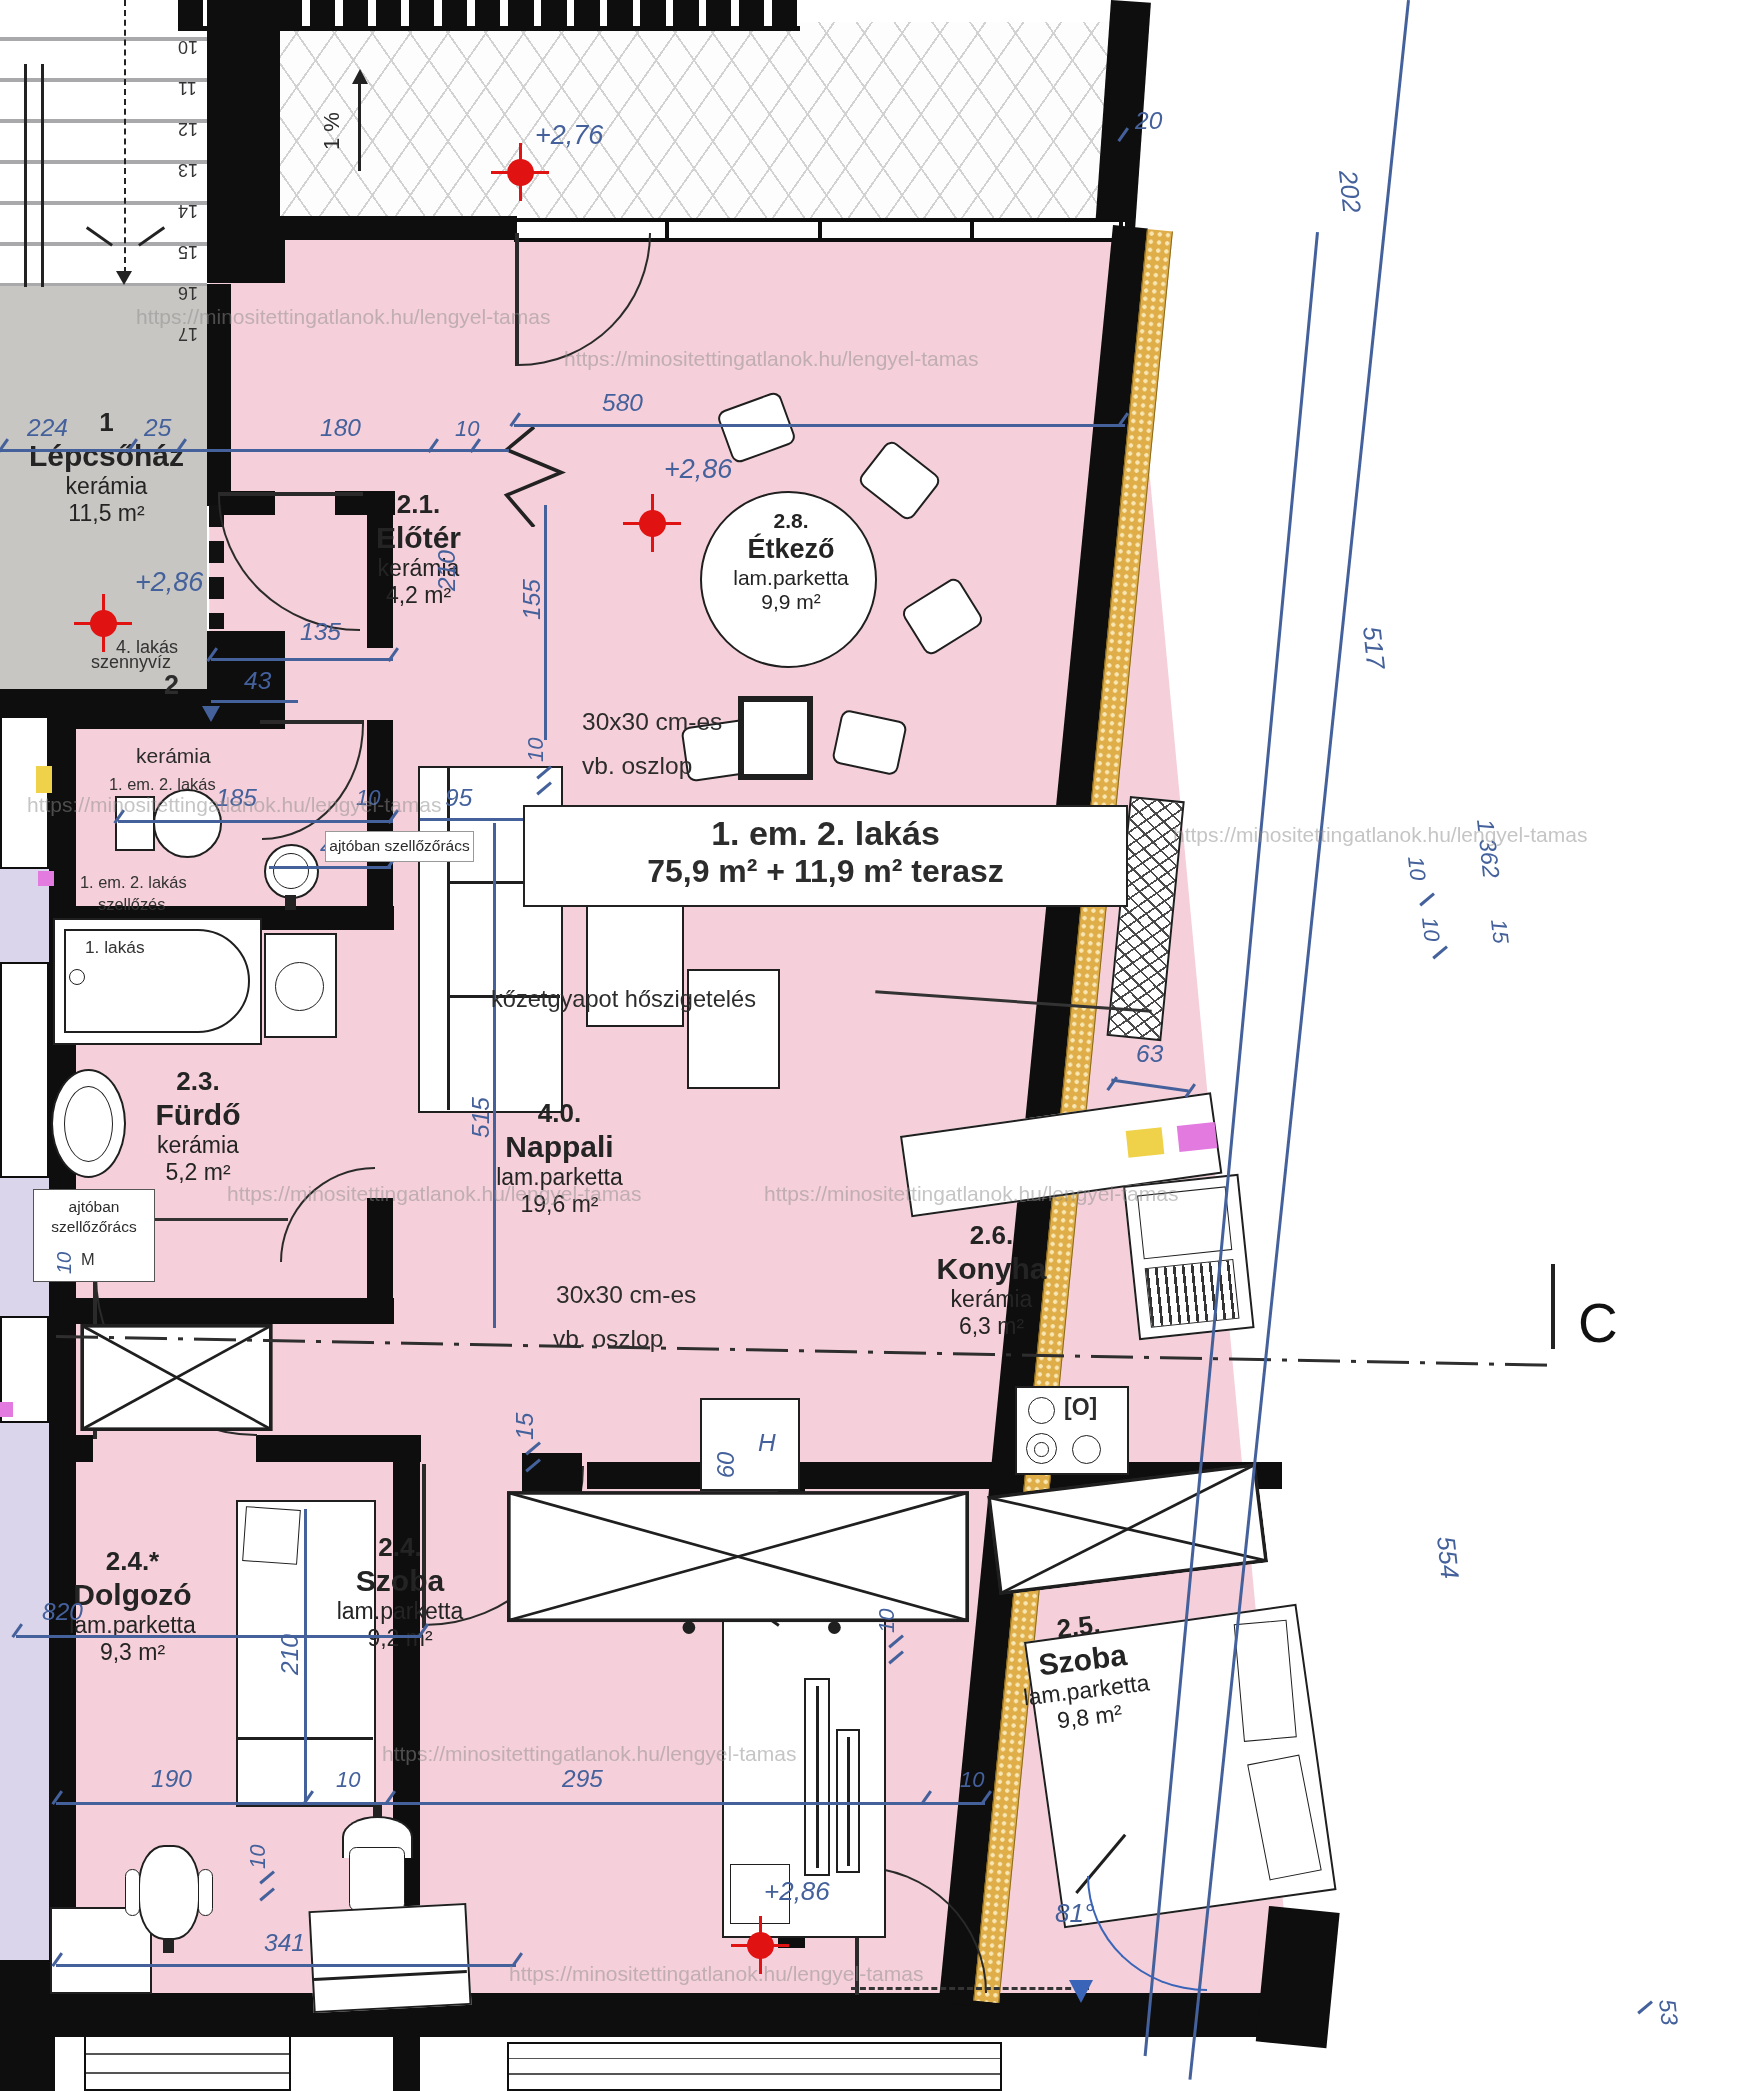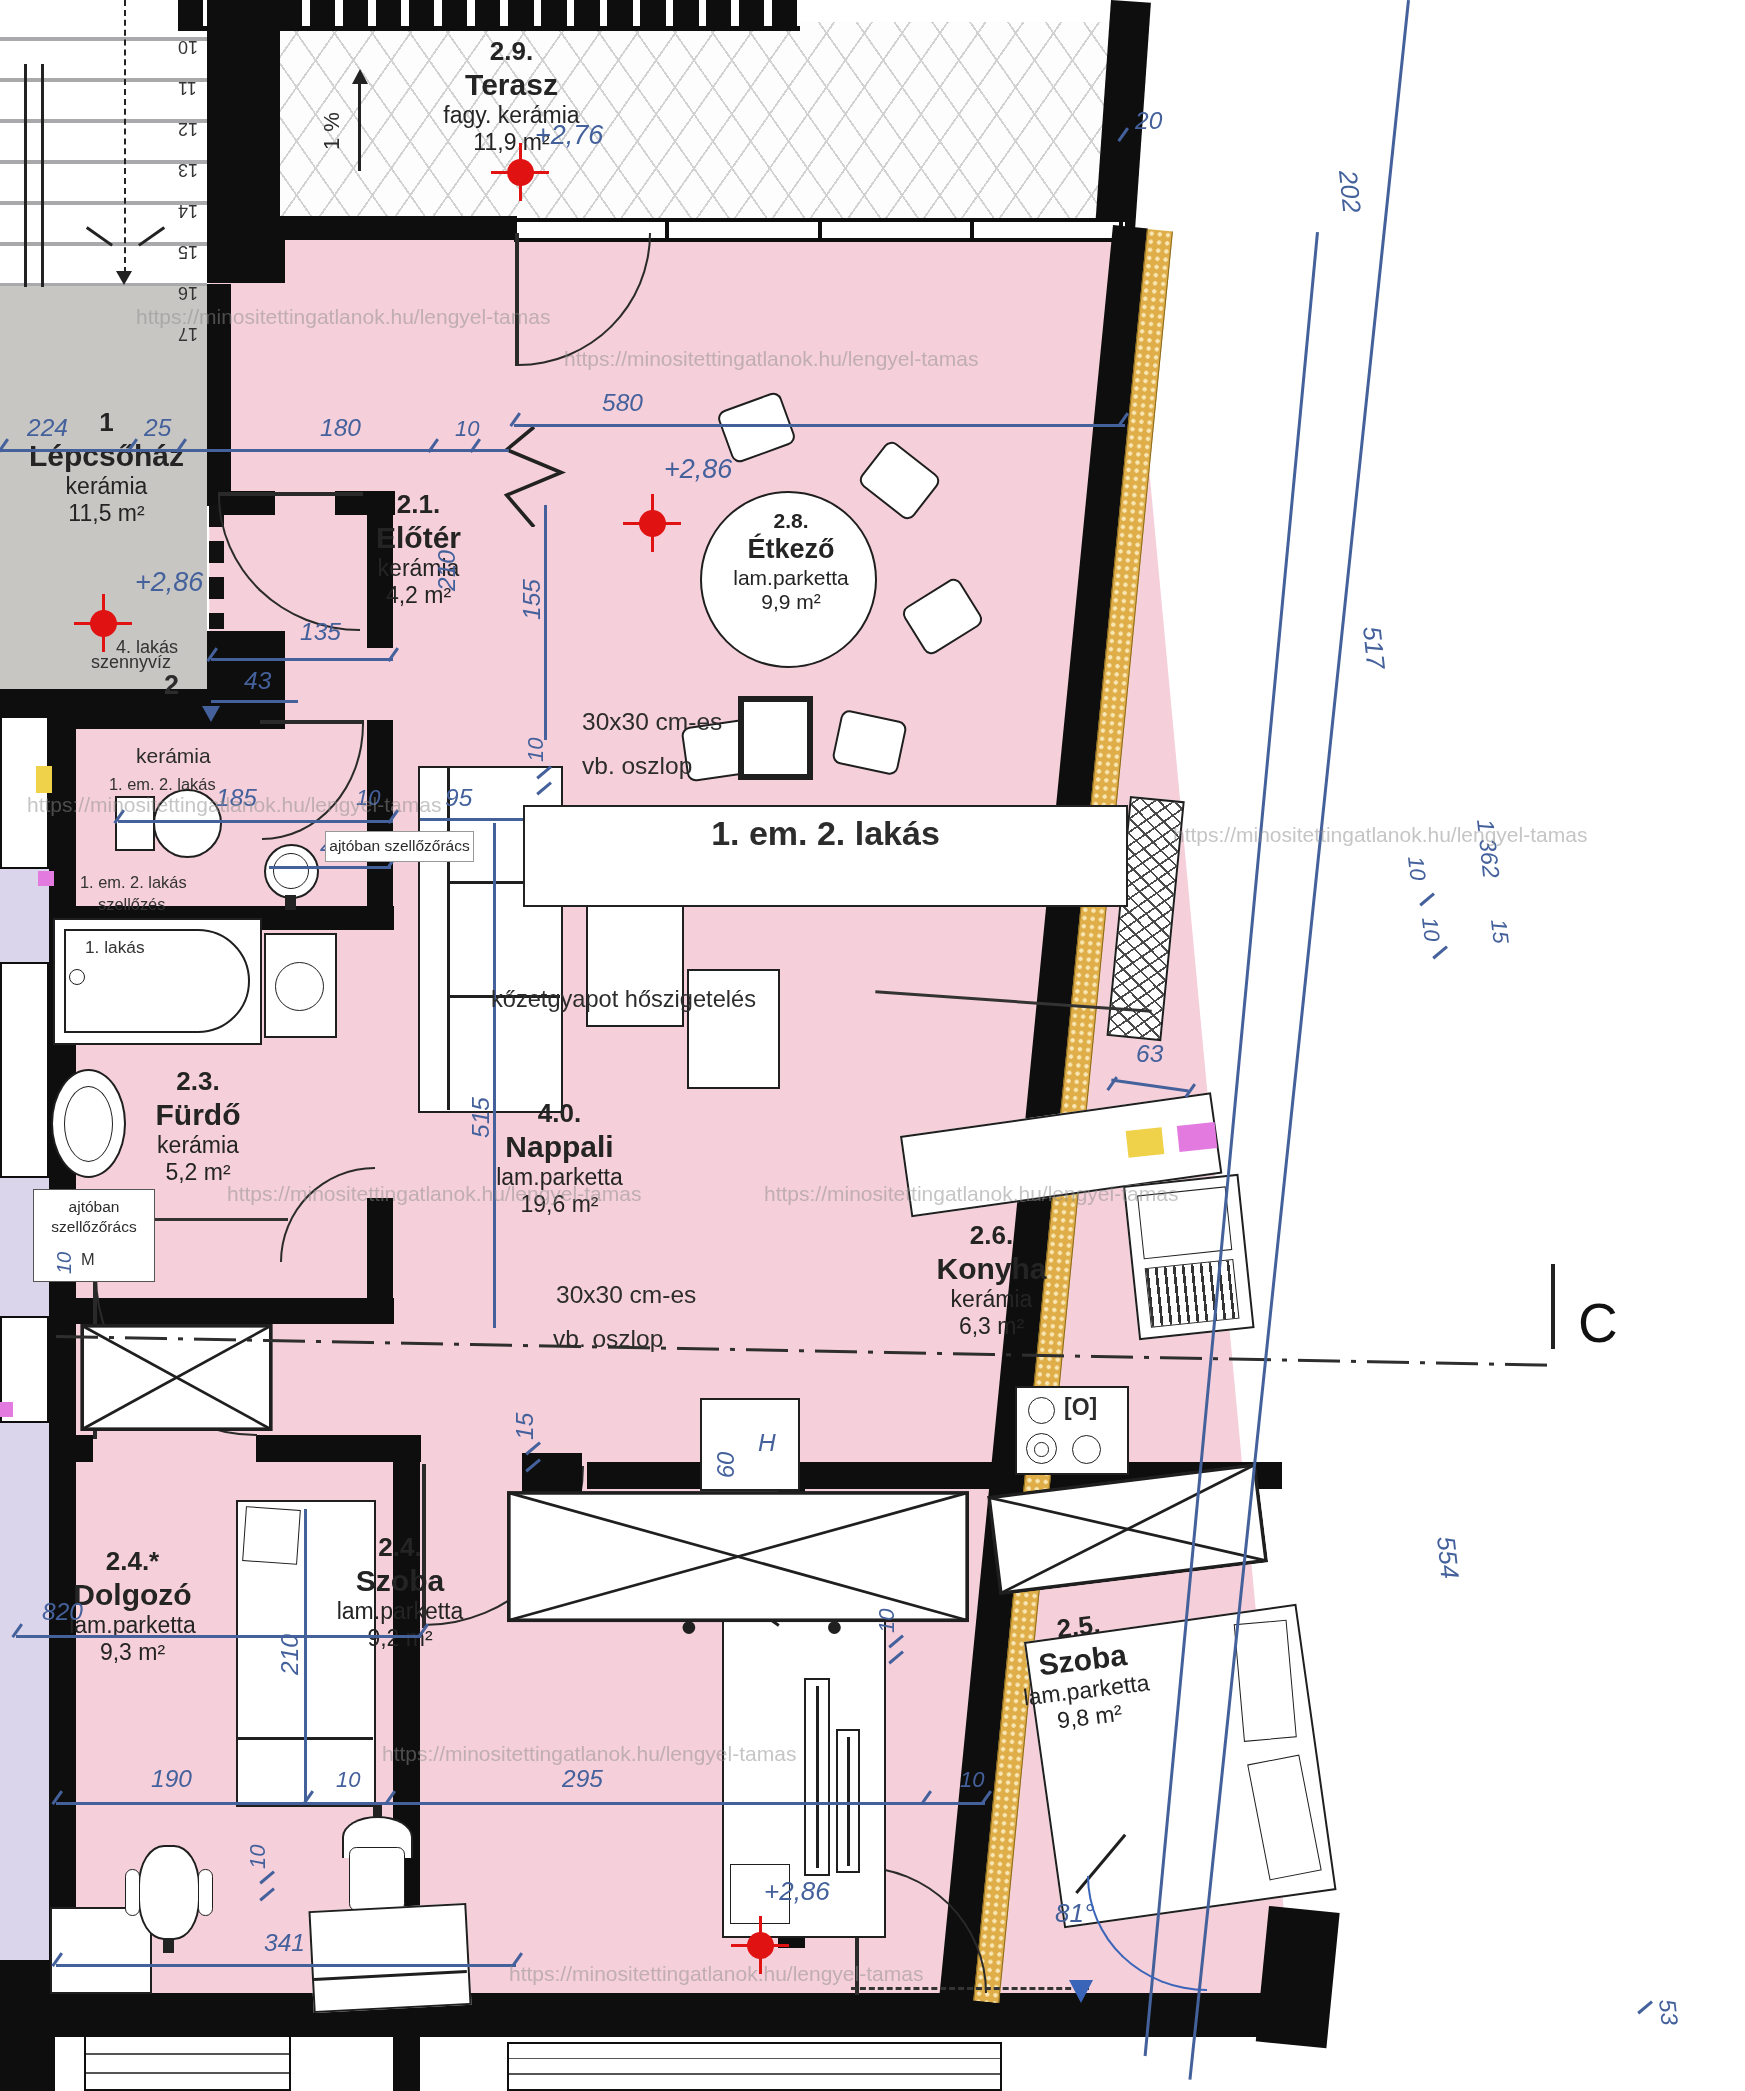--- a/index.html
+++ b/index.html
@@ -76,26 +76,20 @@
   <span class="small-note" style="left:178px;top:282px;transform:rotate(180deg);font-size:18px;">16</span>
   <span class="small-note" style="left:178px;top:323px;transform:rotate(180deg);font-size:18px;">17</span>
 
   <div class="hatch-terasz" style="left:275px;top:22px;width:838px;height:198px;"></div>
   <div class="wall-striped" style="left:178px;top:0;width:622px;height:25.5px;"></div>
   <div class="wall" style="left:207px;top:0;width:73px;height:227px;"></div>
   <div class="wall" style="left:1111px;top:0;width:40px;height:231px;transform:rotate(4deg);transform-origin:left top;"></div>
   <div class="abs" style="left:358px;top:84px;width:2.7px;height:87px;background:#222;"></div>
   <div class="abs" style="left:352px;top:69px;width:0;height:0;border-left:8.2px solid transparent;border-right:8.2px solid transparent;border-bottom:15.5px solid #222;"></div>
   <span class="note" style="left:320px;top:150px;transform:rotate(-90deg);transform-origin:left top;font-size:22px;">1 %</span>
-  <div class="roomlabel" style="left:414px;top:36px;width:195px;">
-    <div class="num">2.9.</div>
-    <div class="nm">Terasz</div>
-    <div class="mat">fagy. kerámia</div>
-    <div class="ar">11,9 m²</div>
-  </div>
   <span class="dim" style="left:535px;top:122px;font-size:27px;">+2,76</span>
   <div class="marker" style="left:495px;top:147px;">
       <span class="h"></span>
       <span class="v"></span>
       <span class="c"></span>
     </div>
   <span class="dim" style="left:1135px;top:109px;">20</span>
   <div class="tick" style="left:1115px;top:133px;"></div>
 
   <div class="winband" style="left:514px;top:218px;width:611px;height:23.6px;">
@@ -186,20 +180,21 @@
 
   <span class="dim" style="left:664px;top:456px;font-size:27px;">+2,86</span>
   <div class="marker" style="left:627px;top:498px;">
       <span class="h"></span>
       <span class="v"></span>
       <span class="c"></span>
     </div>
 
   <div class="abs" style="left:523px;top:805px;width:605px;height:102px;background:#fff;border:2.7px solid #222;box-sizing:border-box;text-align:center;z-index:6;">
     <div style="font-weight:bold;font-size:34px;margin-top:7.3px;">1. em. 2. lakás</div>
+    <div style="font-weight:bold;font-size:32px;">75,9 m² + 11,9 m² terasz</div>
   </div>
 
   <span class="note" style="left:491px;top:987px;z-index:6;">kőzetgyapot hőszigetelés</span>
   <div class="abs" style="left:875px;top:1000px;width:277px;height:2.7px;background:#333;transform:rotate(4deg);z-index:6;"></div>
 
   <div class="furn crosshatch" style="left:1130px;top:796px;width:55px;height:241px;transform:rotate(5.6deg);transform-origin:left top;"></div>
 
   <div class="roomlabel" style="left:20px;top:407px;width:173px;">
     <div class="num">1</div>
     <div class="nm">Lépcsőház</div>

